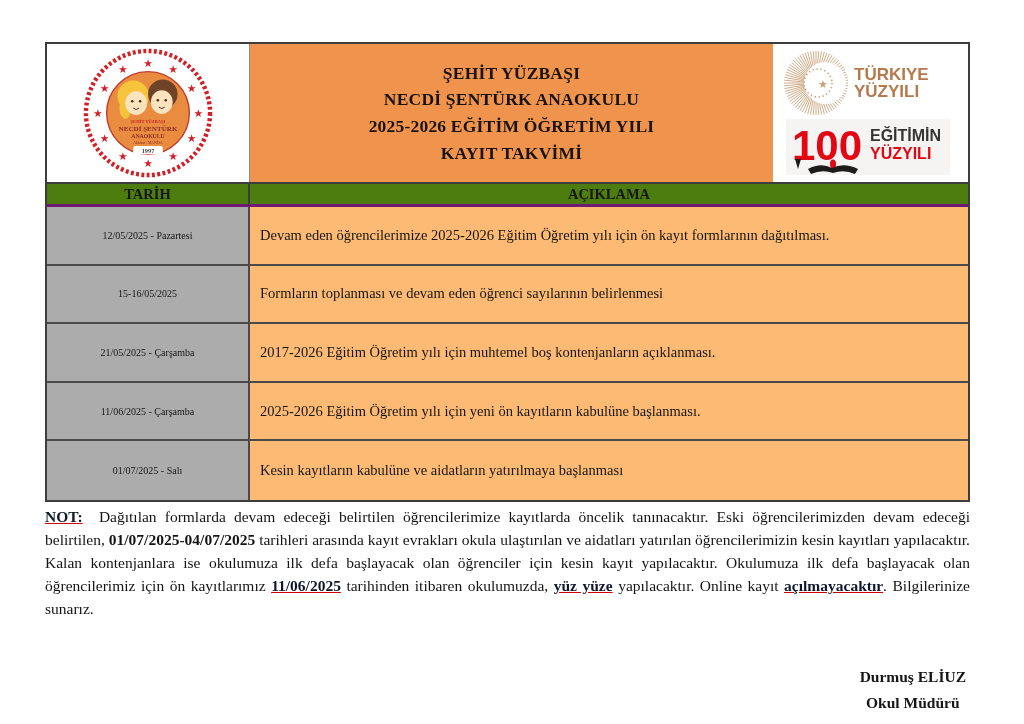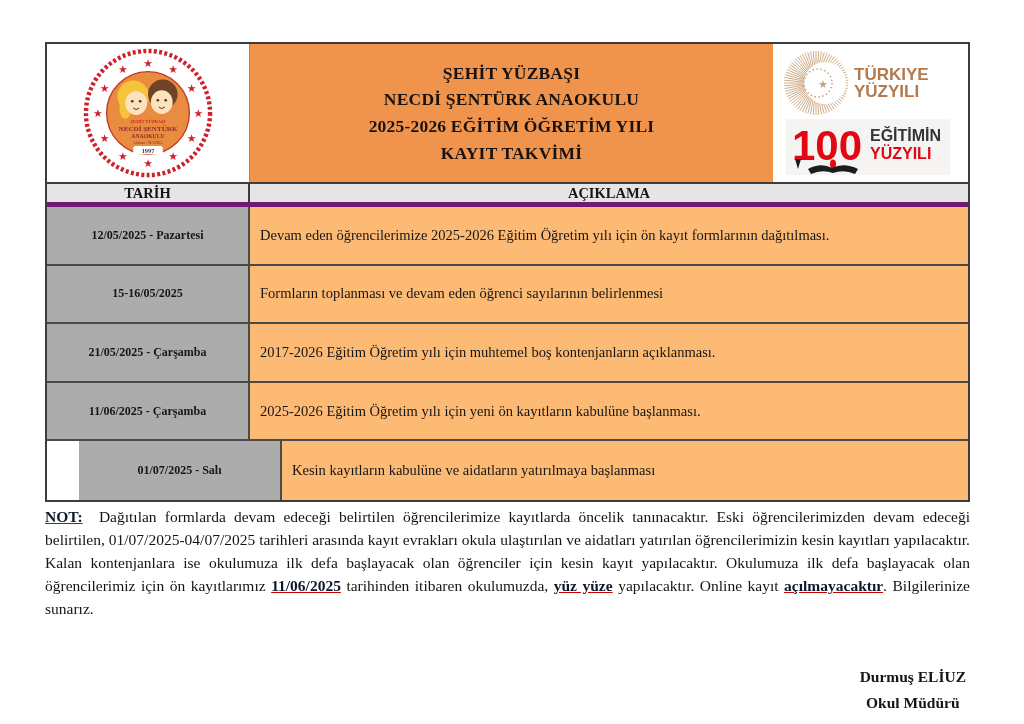--- a/index.html
+++ b/index.html
@@ -11,39 +11,39 @@
              border:2px solid #3d3d3d;box-sizing:border-box;background:#fff;}
 
   .header-band{display:flex;height:140px;border-bottom:2px solid #3d3d3d;box-sizing:border-box;}
   .logo-panel{background:#ffffff;display:flex;align-items:center;justify-content:center;}
   .logo-panel.left{width:203px;border-right:1px solid #8a8a8a;box-sizing:border-box;}
   .logo-panel.right{width:195px;}
   .title-band{flex:1;background:#F0944D;display:flex;flex-direction:column;
               justify-content:center;text-align:center;font-weight:bold;
               font-size:17.5px;line-height:1.52;color:#181210;letter-spacing:.2px;}
 
-  .col-header{display:flex;height:23px;background:#e5e5e5;border-bottom:5px solid #701a75;
+  .col-header{display:flex;height:23px;background:#4d7c0f;border-bottom:3px solid #701a75;
               box-sizing:border-box;font-weight:bold;font-size:14.5px;}
   .col-h{display:flex;align-items:center;justify-content:center;}
   .col-h.date{width:203px;border-right:2px solid #3d3d3d;box-sizing:border-box;}
   .col-h.desc{flex:1;}
 
   .row{display:flex;height:58.6px;border-bottom:2px solid #4a4a4a;box-sizing:border-box;}
-  .row:last-child{border-bottom:none;padding-left:32px;}
+  .row:last-child{border-bottom:none;}
   .cell-date{width:203px;background:#ACACAC;border-right:2px solid #4a4a4a;box-sizing:border-box;
              display:flex;align-items:center;justify-content:center;
-             font-weight:bold;font-size:12px;text-align:left;}
+             font-weight:normal;font-size:10px;text-align:left;}
   .cell-desc{flex:1;background:#fdba74;display:flex;align-items:center;
              font-size:14.5px;padding:0 10px;}
 
   
   .note{position:absolute;left:45px;top:506px;width:925px;margin:0;
         text-align:justify;font-size:15.5px;line-height:1.48;color:#141414;}
   .seg-normal{}
-  .seg-bold{font-weight:normal;margin-top:9px;}
+  .seg-bold{font-weight:bold;margin-top:9px;}
   .seg-red-bold-underline{color:#0f172a;font-weight:bold;text-decoration:underline;
                           text-decoration-color:#CC0000;}
 
   
   .signature{position:absolute;right:58px;top:638px;text-align:center;
              font-weight:bold;font-size:15.5px;line-height:1.65;margin-top:26px;}
 
   .sans{font-family:"Liberation Sans", sans-serif;}
 </style>
 </head>

